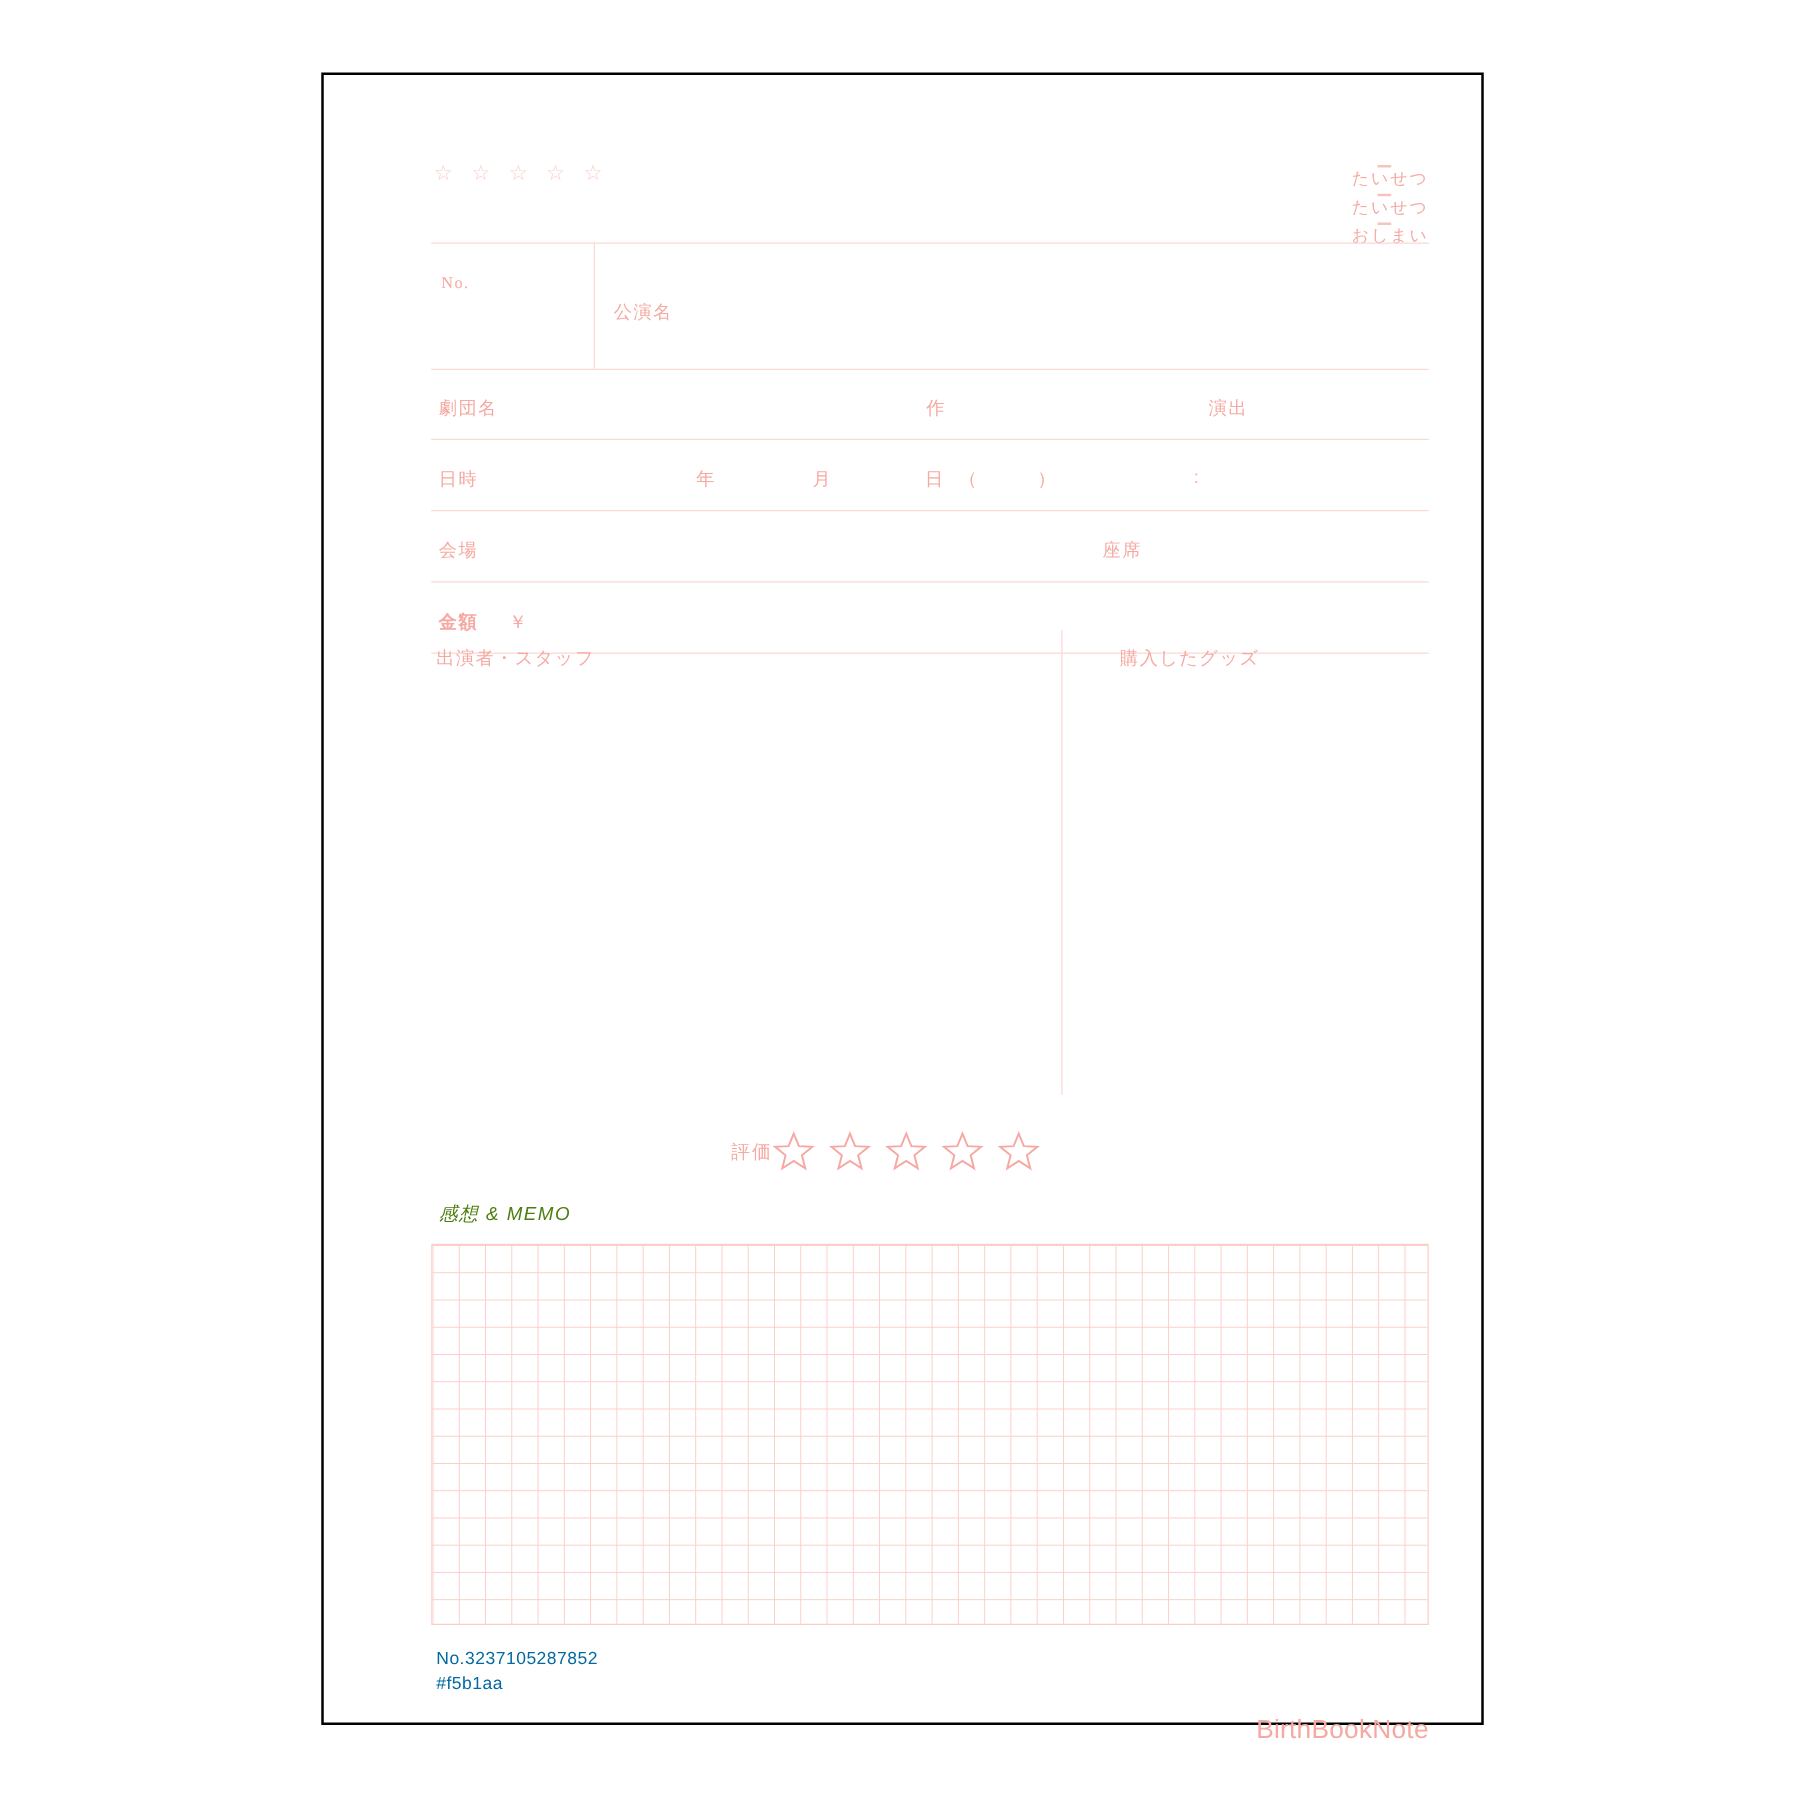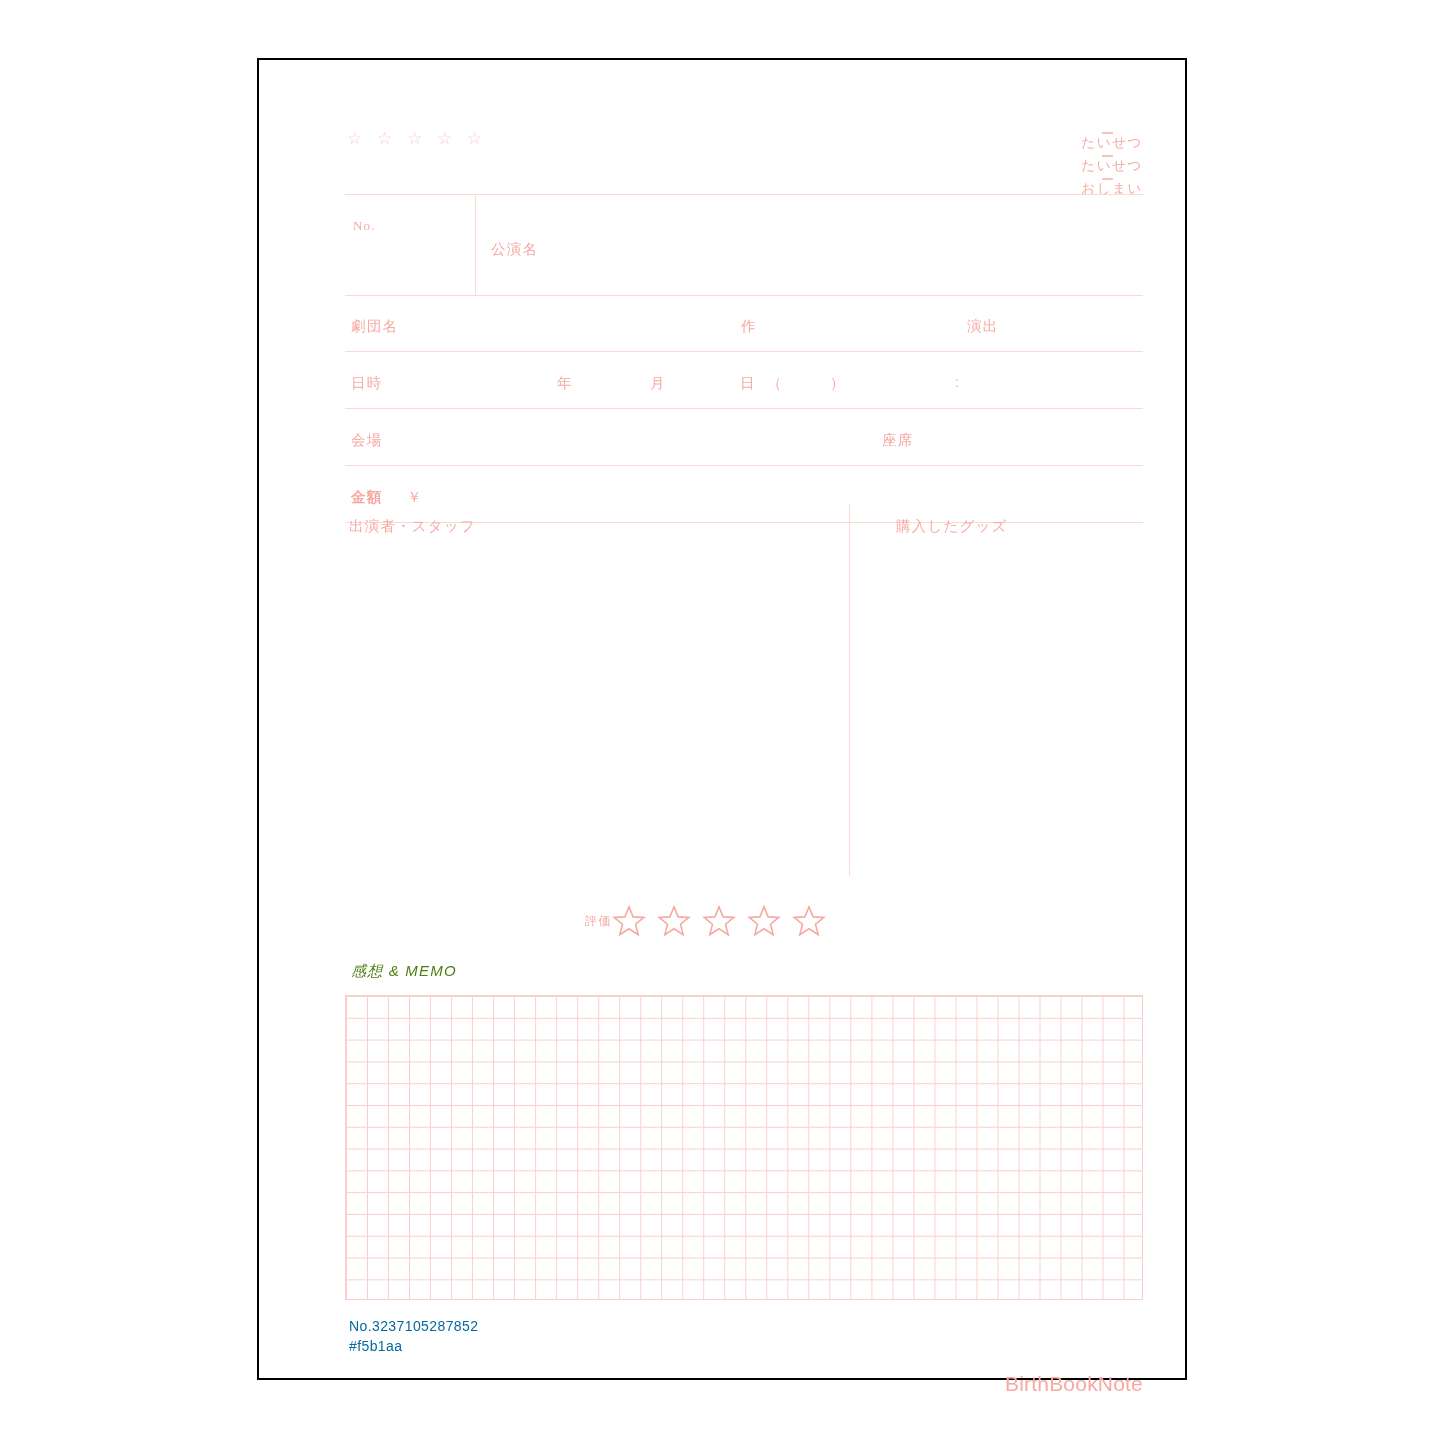--- a/index.html
+++ b/index.html
@@ -142,21 +142,21 @@
   
   .rating {
     position: absolute;
     left: 240px;
     top: 812px;
     display: flex;
     align-items: center;
   }
   .rating-label {
     color: #f6a9a2;
-    font-size: 12px;
+    font-size: 15px;
     letter-spacing: 1.5px;
   }
   .big-star {
     width: 34px;
     height: 34px;
     margin-right: 11px;
   }
 
   
   .memo-label {

